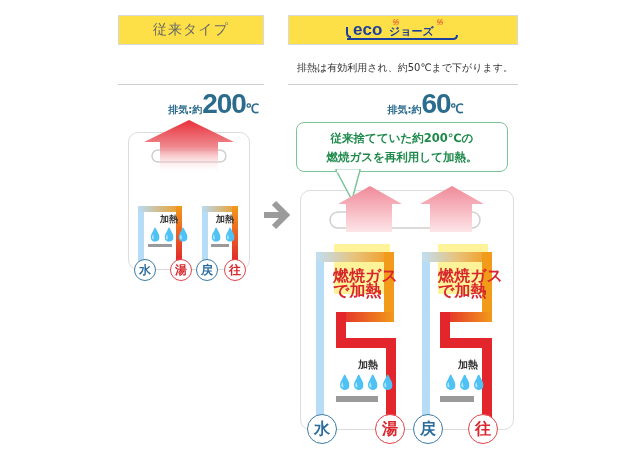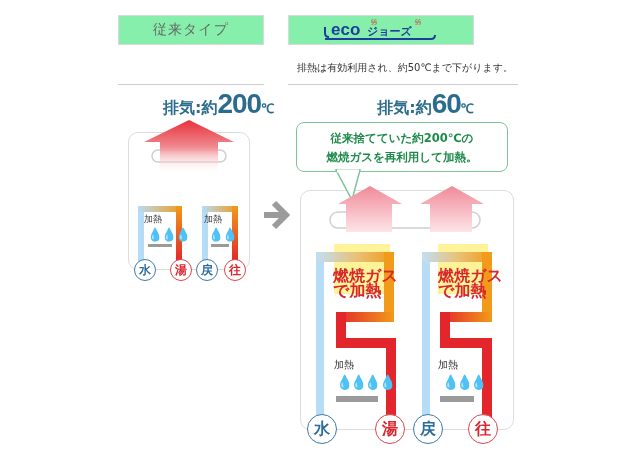--- a/index.html
+++ b/index.html
@@ -1,48 +1,48 @@
 <!DOCTYPE html>
 <html><head>
 <meta charset="utf-8">
 <style>
   * { margin:0; padding:0; box-sizing:border-box; }
   html, body { width:640px; height:455px; background:#ffffff; overflow:hidden; }
   body { position:relative; font-family:"DejaVu Sans", sans-serif; color:#333; }
   .abs { position:absolute; }
 
-  .title-box { border:1px solid #d9d9d9; background:#86efac; display:flex; align-items:center; justify-content:center; }
+  .title-box { border:1px solid #d9d9d9; background:#fde047; display:flex; align-items:center; justify-content:center; }
   .old-title { left:118px; top:15px; width:146px; height:30px; font-size:14px; color:#666; letter-spacing:1px; }
-  .eco-title { left:288px; top:15px; width:186px; height:30px; }
+  .eco-title { left:288px; top:15px; width:230px; height:30px; }
 
   .desc { font-size:10px; color:#333; text-align:center; line-height:15px; }
   .old-desc { left:112px; top:52px; width:158px; }
   .eco-desc { left:280px; top:60px; width:250px; }
 
   .rule { height:1px; background:#cfcfcf; }
   .old-rule { left:118px; top:84px; width:146px; }
   .eco-rule { left:288px; top:84px; width:230px; }
 
   .exhaust { font-weight:bold; color:#2b6c8e; text-align:center; white-space:nowrap; }
-  .exhaust .lbl { font-size:16px;margin-left:45px; }
+  .exhaust .lbl { font-size:10px;margin-left:45px; }
   .exhaust .num { font-size:28px; font-family:"Liberation Sans", sans-serif; letter-spacing:-1px; }
   .exhaust .unit { font-size:13px; font-family:"Liberation Sans", sans-serif; }
   .old-exhaust { left:118px; top:88px; width:146px; }
   .eco-exhaust { left:288px; top:88px; width:230px; }
 
   .unit-box { border:1.5px solid #dcdcdc; border-radius:10px; background:#fff; }
 
   .bubble { left:296px; top:122px; width:212px; height:50px; border:1.5px solid #7cc49a; border-radius:8px; background:#fff; color:#1d8a4a; font-size:11.5px; font-weight:bold; text-align:center; line-height:19px; padding-top:6px; }
 
   .circle { position:absolute; width:22px; height:22px; border-radius:50%; border:1.5px solid; background:#fff; display:flex; align-items:center; justify-content:center; font-weight:bold; font-size:12px; }
   .circle.blue { border-color:#3b7ca8; color:#2b6c9e; }
   .circle.red { border-color:#e0444a; color:#d8262d; }
   .circle.big { width:30px; height:30px; font-size:16px; }
 
-  .heat-label { font-size:9px; font-weight:normal; color:#333; text-align:left; }
+  .heat-label { font-size:9px; font-weight:bold; color:#333; text-align:right; }
   .gas-label { font-size:16px; font-weight:bold; color:#d8262d; line-height:15px; }
 </style>
 </head>
 <body>
 
 <div class="abs title-box old-title">
   <span>従来タイプ</span>
 </div>
 <div class="abs desc old-desc">
 </div>

